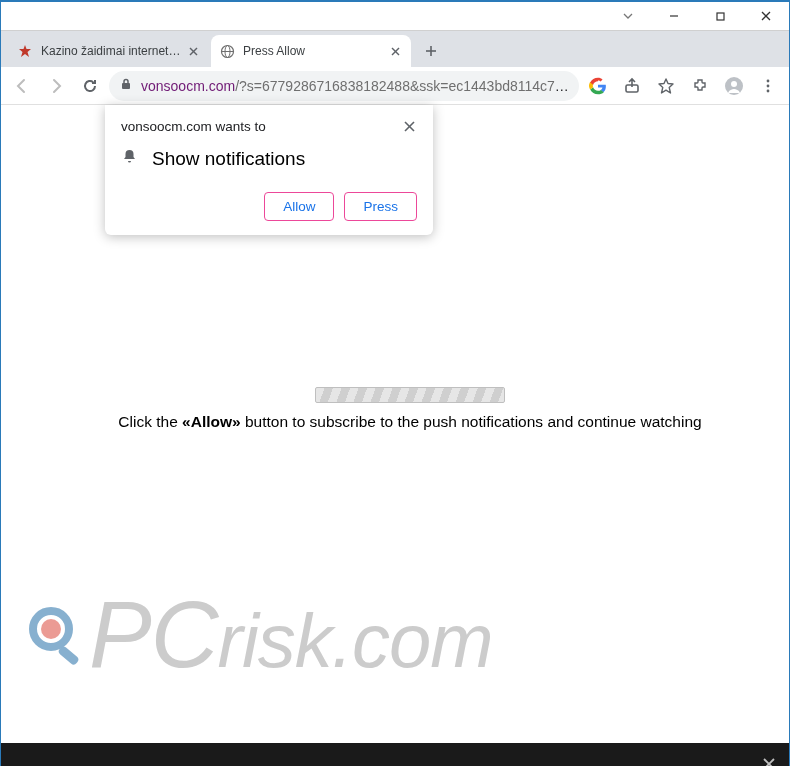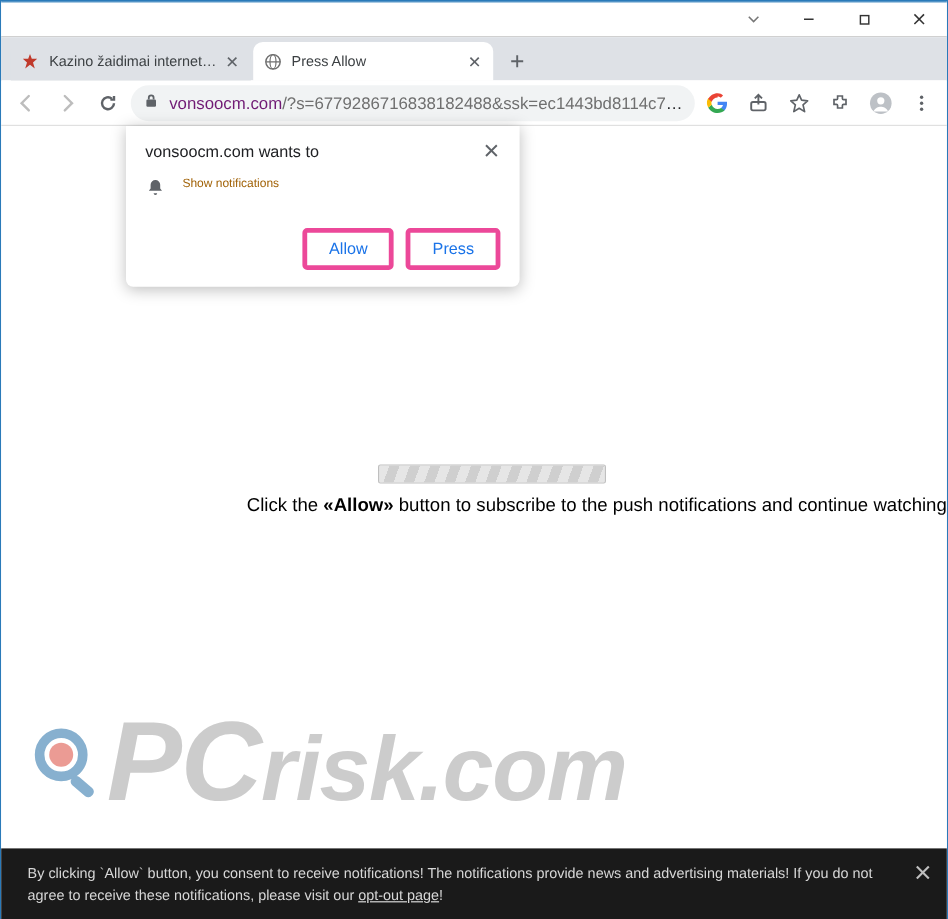--- a/index.html
+++ b/index.html
@@ -31,35 +31,35 @@
   .omnibox .path { color: #6f6f6f; }
 
   
   .content { position: relative; height: calc(766px - 30px - 36px - 38px); background: #fff; }
 
   
   .perm-dialog { position: absolute; left: 104px; top: 0; width: 328px; background: #fff; border-radius: 0 0 6px 6px; box-shadow: 0 2px 12px rgba(0,0,0,0.25); padding: 14px 16px 14px 16px; z-index: 10; }
   .perm-top { display: flex; align-items: flex-start; }
   .perm-title { flex: 1; font-size: 13.5px; color: #202124; }
   .perm-close { color: #5f6368; cursor: pointer; font-size: 15px; line-height: 1; padding: 0 2px; }
-  .perm-row { display: flex; align-items: flex-start; gap: 14px; margin-top: 14px; color: #a16207; font-size: 10px; }
+  .perm-row { display: flex; align-items: center; gap: 14px; margin-top: 14px; color: #000000; font-size: 19px; }
   .perm-row .bell { color: #5f6368; }
   .perm-actions { display: flex; justify-content: flex-end; gap: 10px; margin-top: 22px; }
-  .perm-btn { border: 4px solid #ec4899; background: #fff; color: #1a73e8; font-size: 13.5px; padding: 6px 18px; border-radius: 4px; cursor: pointer; }
-
-  
-  .page-center { position: absolute; top: 282px; left: 0; right: 0; text-align: right; margin-left: 30px; }
+  .perm-btn { border: 1px solid #ec4899; background: #fff; color: #1a73e8; font-size: 13.5px; padding: 6px 18px; border-radius: 4px; cursor: pointer; }
+
+  
+  .page-center { position: absolute; top: 282px; left: 0; right: 0; text-align: center; margin-left: 30px; }
   .progress { width: 190px; height: 16px; margin: 0 auto 10px; border: 1px solid #bfbfbf; border-radius: 2px;
               background: repeating-linear-gradient(110deg, #e6e6e6 0 8px, #cfcfcf 8px 16px); }
   .instruction { font-size: 15.5px; color: #000; font-family: Verdana, Arial, sans-serif; }
   .instruction strong { font-weight: bold; }
 
   
   .watermark { position: absolute; left: 24px; bottom: 78px; display: flex; align-items: center; opacity: 0.5; }
-  .wm-text { font-family: Arial, sans-serif; font-weight: bold; font-style: italic; font-size: 76px; color: #9a9a9a; letter-spacing: -1px; }
+  .wm-text { font-family: Arial, sans-serif; font-weight: normal; font-style: italic; font-size: 76px; color: #9a9a9a; letter-spacing: -1px; }
   .wm-pc { font-size: 94px; color: #9a9a9a; }
 
   
   .consent { position: absolute; left: 0; right: 0; bottom: 0; background: #1a1a1a; color: #d7d7d7; font-size: 12px; padding: 12px 46px 12px 22px; line-height: 1.5; }
   .consent a { color: #d7d7d7; text-decoration: underline; }
   .consent-close { position: absolute; right: 14px; top: 10px; color: #bfbfbf; cursor: pointer; font-size: 16px; }
 
   
   .frame { border: 1px solid #2a7ab9; width: 790px; height: 766px; }
 </style>
@@ -238,23 +238,20 @@
     <div class="watermark">
       <svg width="64" height="64" viewBox="0 0 64 64">
         <circle cx="26" cy="26" r="18" fill="none" stroke="#1263a0" stroke-width="8"></circle>
         <circle cx="26" cy="26" r="10" fill="#d93a2b"></circle>
         <rect x="38" y="42" width="22" height="9" rx="4" transform="rotate(40 38 42)" fill="#1263a0"></rect>
       </svg>
       <span class="wm-text"><span class="wm-pc">PC</span><span>risk.com</span></span>
     </div>
 
     <div class="consent">
-      <span>
-        <span>By clicking `Allow` button, you consent to receive notifications! The notifications provide news and advertising materials! If you do not agree to receive these notifications, please visit our </span><a href="#">opt-out page</a><span>!</span>
-      </span>
       <span class="consent-close">
         <svg width="12" height="12" viewBox="0 0 12 12">
             <line x1="1" y1="1" x2="11" y2="11" stroke="#bfbfbf" stroke-width="1.8"></line>
             <line x1="11" y1="1" x2="1" y2="11" stroke="#bfbfbf" stroke-width="1.8"></line>
           </svg>
       </span>
     </div>
 
   </div>
 </div>

